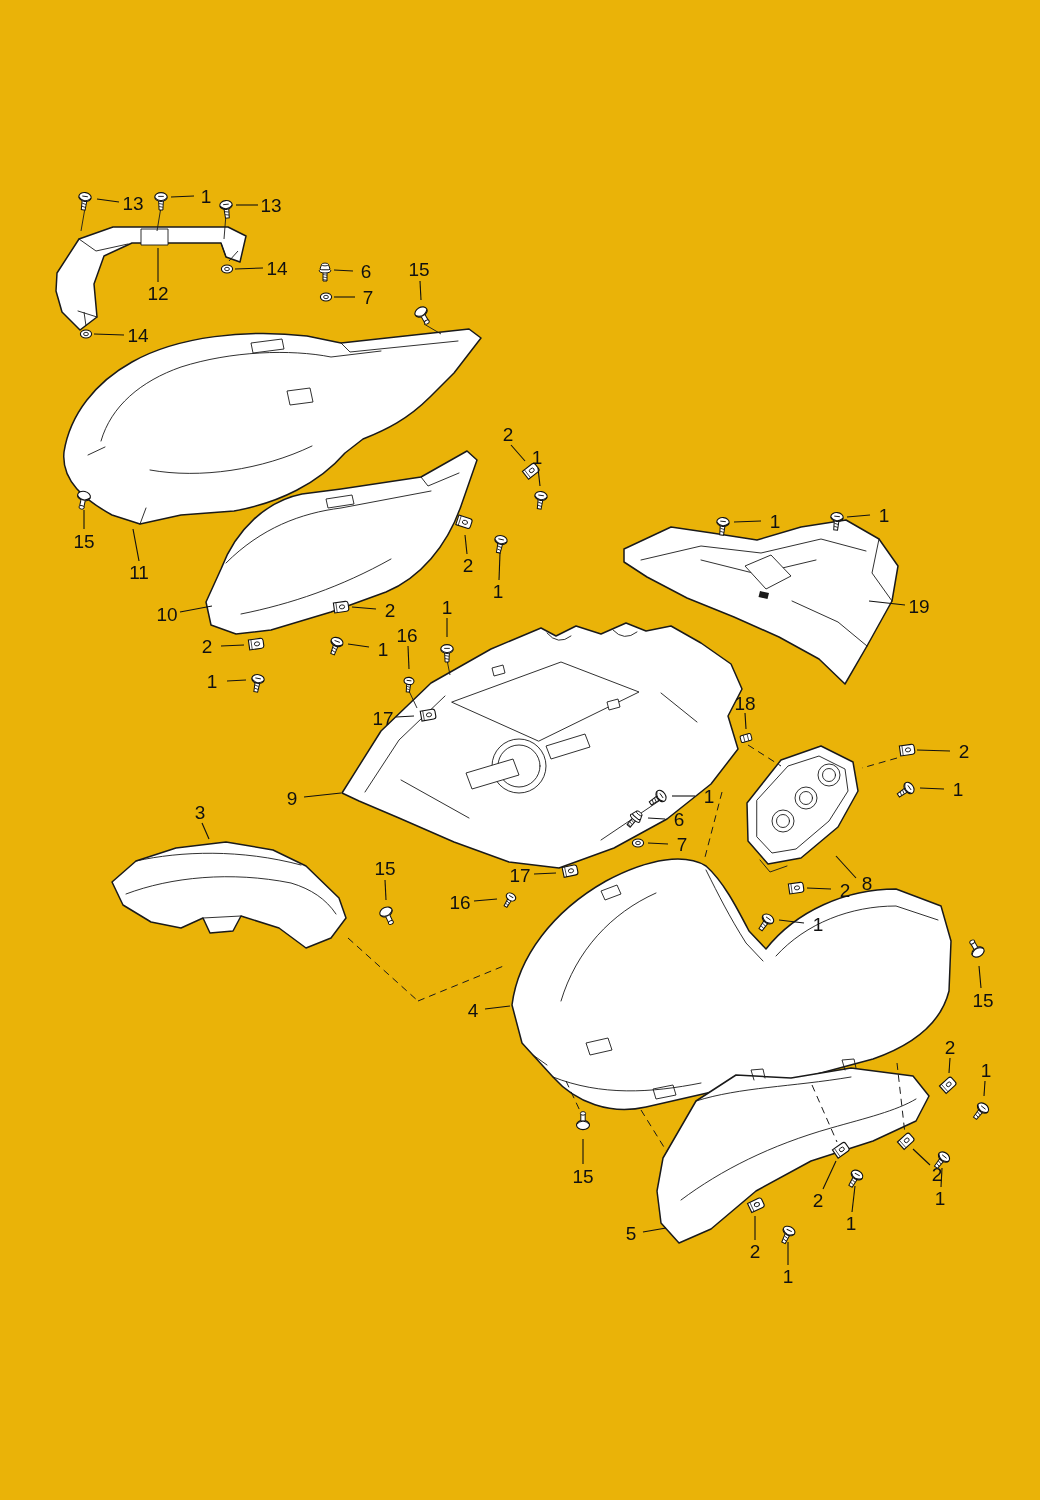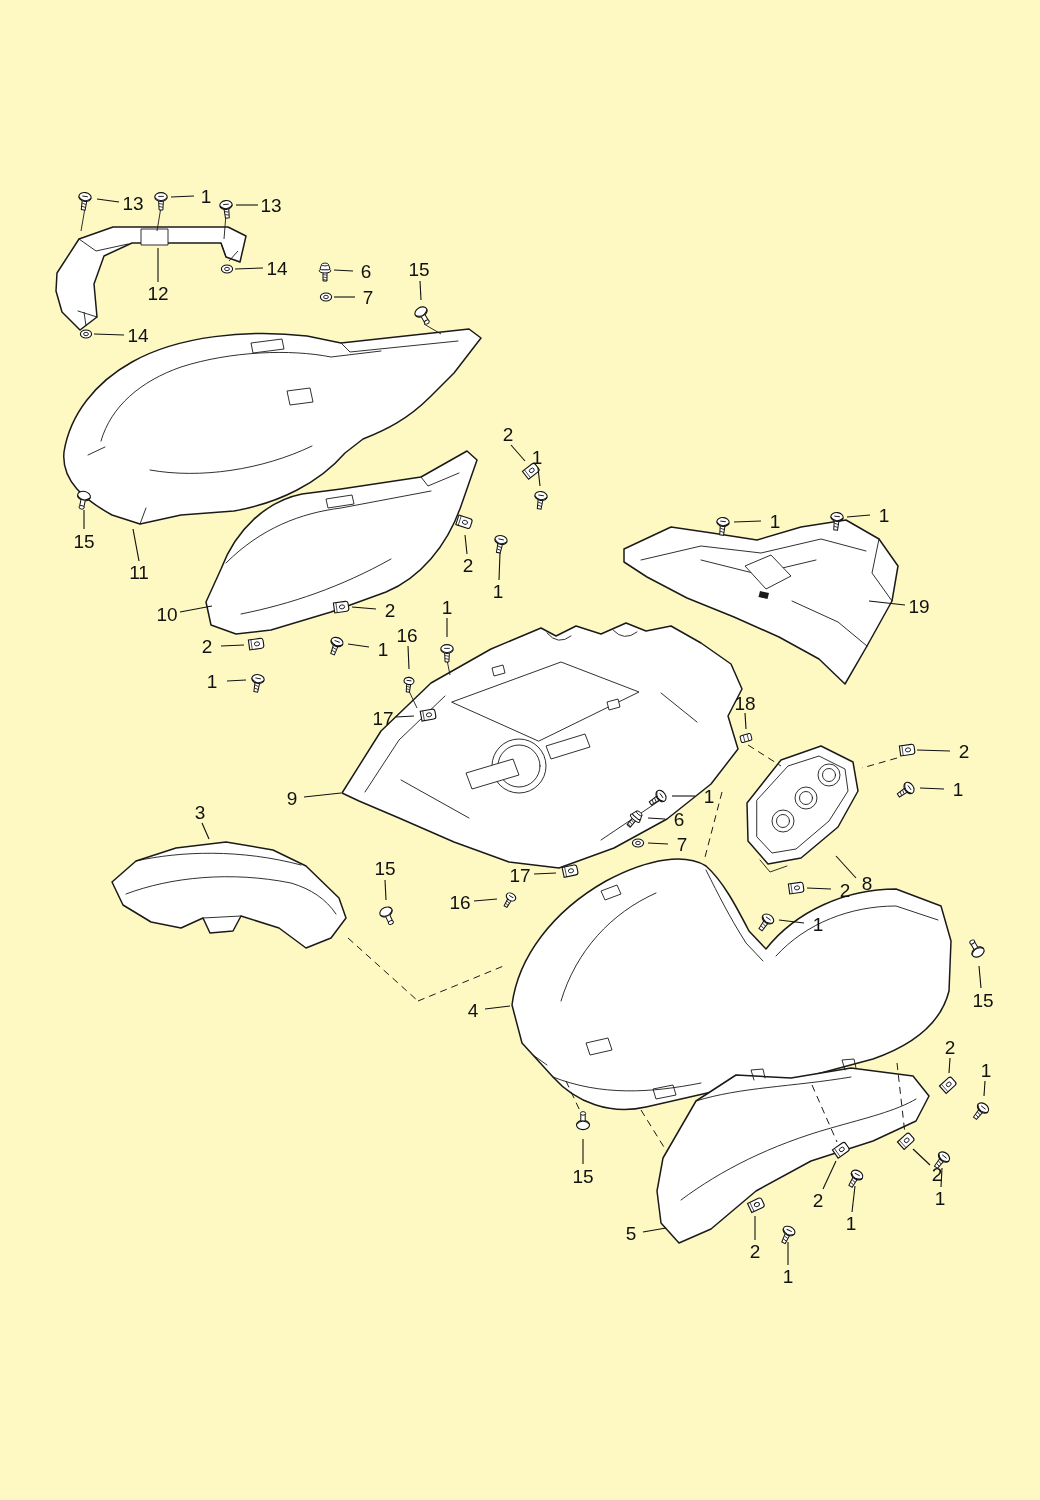--- a/index.html
+++ b/index.html
@@ -1,16 +1,16 @@
 <!DOCTYPE html>
 <html><head>
 <meta charset="utf-8">
 <style>
   html,body{margin:0;padding:0;background:#ffffff;}
-  .stage{position:relative;width:1040px;height:1500px;background:#fef9c3;overflow:hidden;}
+  .stage{position:relative;width:1040px;height:1500px;background:#eab308;overflow:hidden;}
   svg{display:block;}
   .part{fill:#ffffff;stroke:#1a1a1a;stroke-width:1.5;stroke-linejoin:round;stroke-linecap:round;}
   .detail{fill:none;stroke:#1a1a1a;stroke-width:0.9;stroke-linejoin:round;stroke-linecap:round;}
   .detailf{fill:#ffffff;stroke:#1a1a1a;stroke-width:0.9;stroke-linejoin:round;}
   .dark{fill:#1a1a1a;stroke:none;}
   .dashed{fill:none;stroke:#1a1a1a;stroke-width:1;stroke-dasharray:7 5;}
   .axis{stroke:#1a1a1a;stroke-width:0.9;}
   .leader{stroke:#111111;stroke-width:1.1;}
   .callout-text{font-family:"Liberation Sans","DejaVu Sans",sans-serif;font-size:19px;fill:#111111;}
 </style>

